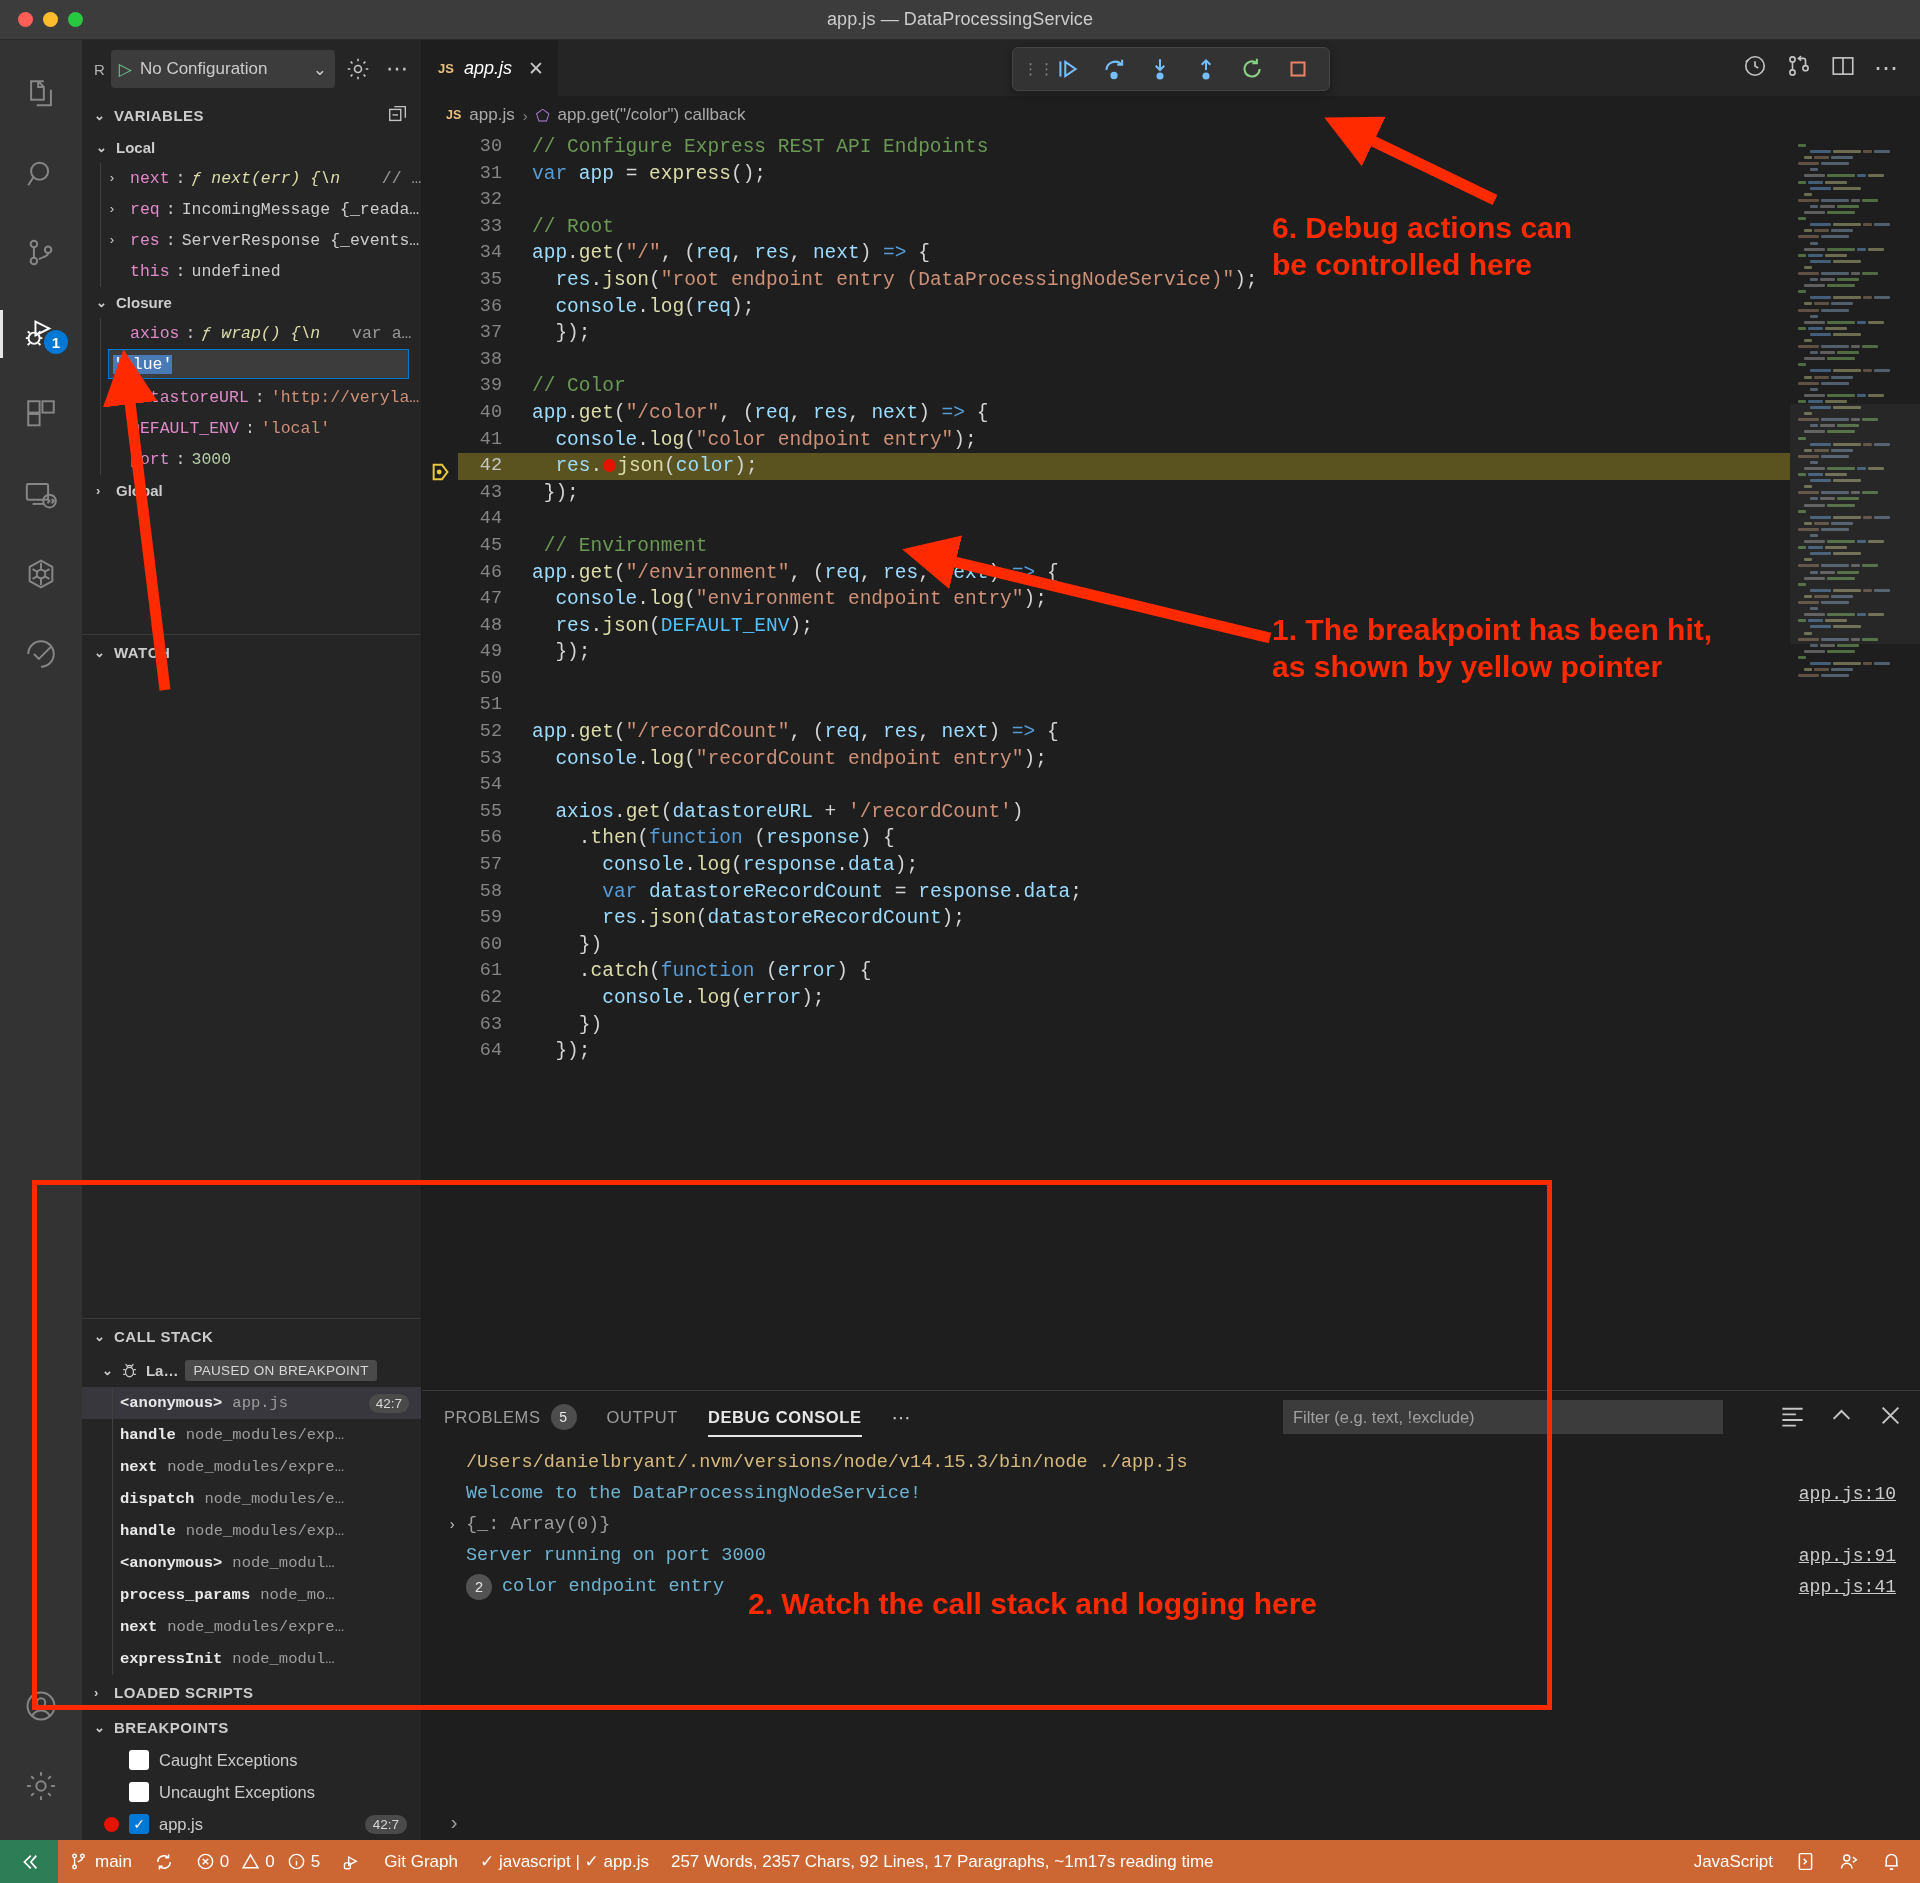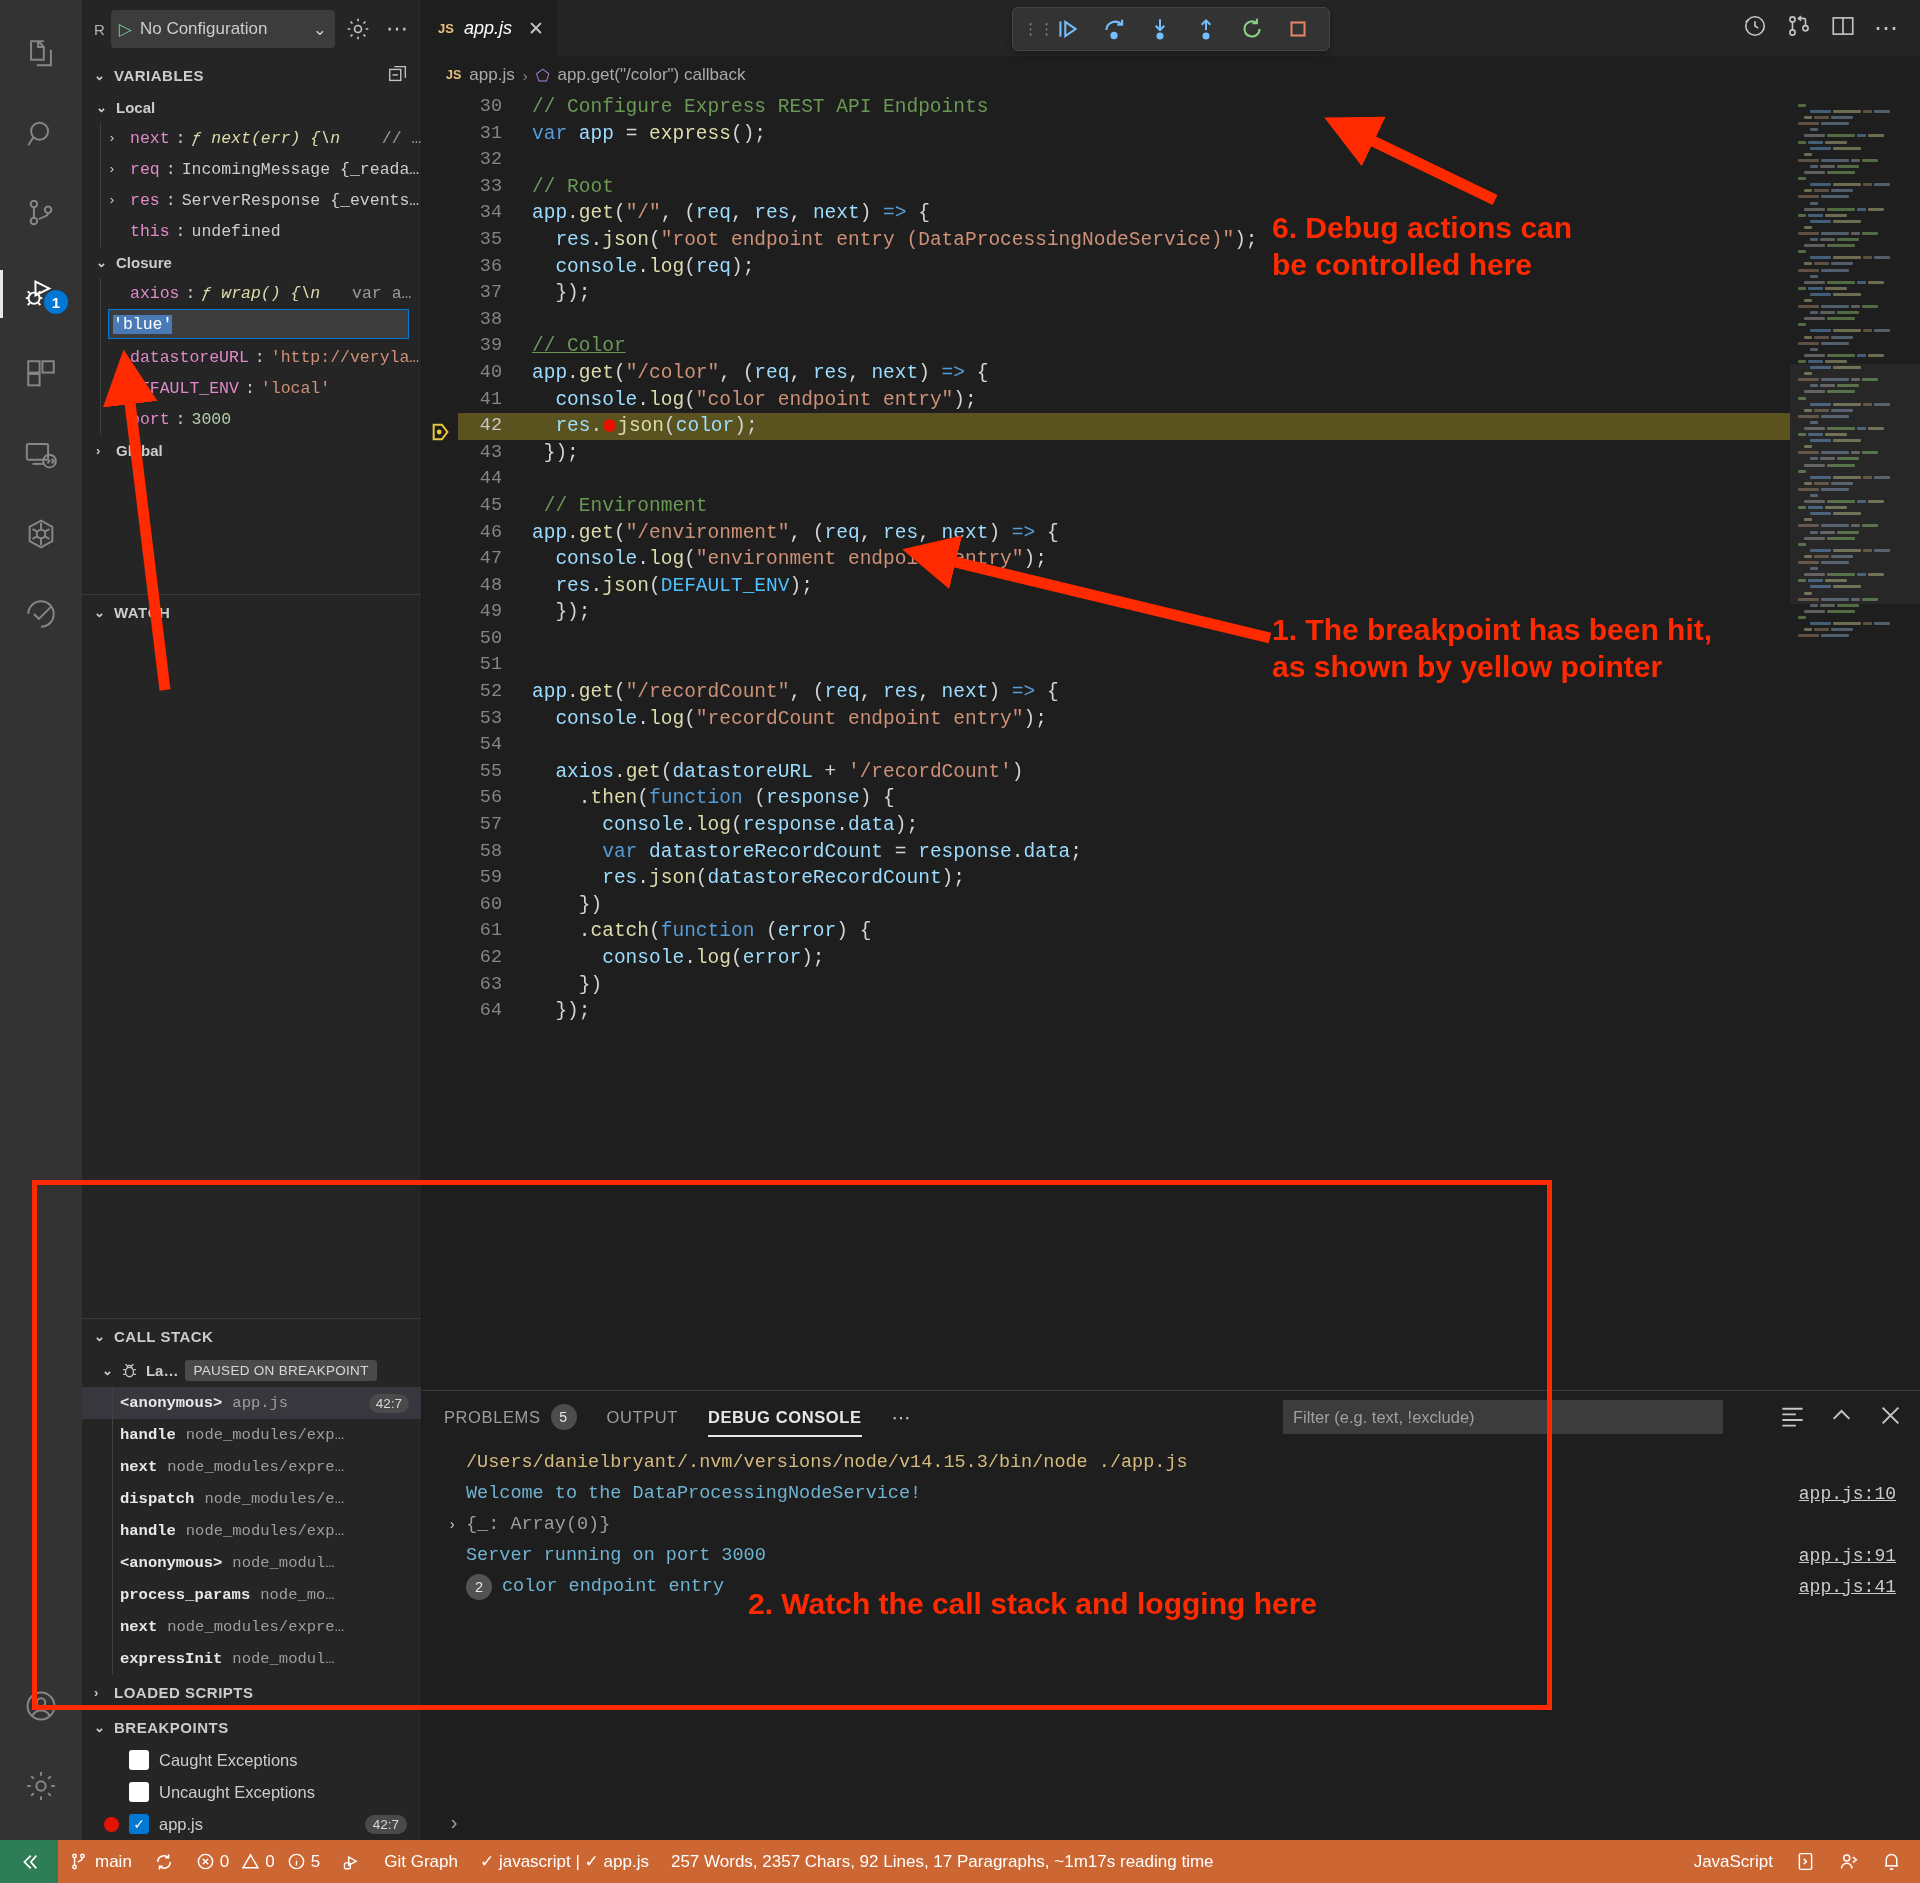--- a/index.html
+++ b/index.html
@@ -359,20 +359,28 @@
     position: absolute; border: 5px solid #ff2a00; z-index: 55;
     pointer-events: none;
   }
   .anno-svg { position: absolute; left: 0; top: 0; z-index: 58; pointer-events: none; }
 </style>
 </head>
 <body>
 
 <div class="app">
 
+  <div class="titlebar">
+    <div class="traffic">
+      <div class="dot red"></div>
+      <div class="dot yellow"></div>
+      <div class="dot green"></div>
+    </div>
+    <div class="title-text">app.js — DataProcessingService</div>
+  </div>
 
   <div class="body-row">
 
     <div class="activitybar">
       <div class="act-item">
         <svg width="34" height="34" viewBox="0 0 24 24" fill="none" stroke="currentColor" stroke-width="1.4">
           <path d="M14 3H5v13h9V7l-4-4z"></path>
             <path d="M10 3v4h4"></path>
             <path d="M9 20h10V9"></path>
         </svg>
@@ -746,21 +754,21 @@
         <div class="code-area" id="code-area">
             <div class="code-line"><span class="ln">30</span><span class="ctext"><span style="color: rgb(106, 153, 85);">// Configure Express REST API Endpoints</span></span></div>
             <div class="code-line"><span class="ln">31</span><span class="ctext"><span style="color: rgb(86, 156, 214);">var </span><span style="color: rgb(156, 220, 254);">app </span><span style="color: rgb(212, 212, 212);">= </span><span style="color: rgb(220, 220, 170);">express</span><span style="color: rgb(212, 212, 212);">();</span></span></div>
             <div class="code-line"><span class="ln">32</span><span class="ctext"></span></div>
             <div class="code-line"><span class="ln">33</span><span class="ctext"><span style="color: rgb(106, 153, 85);">// Root</span></span></div>
             <div class="code-line"><span class="ln">34</span><span class="ctext"><span style="color: rgb(156, 220, 254);">app</span><span style="color: rgb(212, 212, 212);">.</span><span style="color: rgb(220, 220, 170);">get</span><span style="color: rgb(212, 212, 212);">(</span><span style="color: rgb(206, 145, 120);">"/"</span><span style="color: rgb(212, 212, 212);">, (</span><span style="color: rgb(156, 220, 254);">req</span><span style="color: rgb(212, 212, 212);">, </span><span style="color: rgb(156, 220, 254);">res</span><span style="color: rgb(212, 212, 212);">, </span><span style="color: rgb(156, 220, 254);">next</span><span style="color: rgb(212, 212, 212);">) </span><span style="color: rgb(86, 156, 214);">=&gt;</span><span style="color: rgb(212, 212, 212);"> {</span></span></div>
             <div class="code-line"><span class="ln">35</span><span class="ctext"><span style="color: rgb(212, 212, 212);">  </span><span style="color: rgb(156, 220, 254);">res</span><span style="color: rgb(212, 212, 212);">.</span><span style="color: rgb(220, 220, 170);">json</span><span style="color: rgb(212, 212, 212);">(</span><span style="color: rgb(206, 145, 120);">"root endpoint entry (DataProcessingNodeService)"</span><span style="color: rgb(212, 212, 212);">);</span></span></div>
             <div class="code-line"><span class="ln">36</span><span class="ctext"><span style="color: rgb(212, 212, 212);">  </span><span style="color: rgb(156, 220, 254);">console</span><span style="color: rgb(212, 212, 212);">.</span><span style="color: rgb(220, 220, 170);">log</span><span style="color: rgb(212, 212, 212);">(</span><span style="color: rgb(156, 220, 254);">req</span><span style="color: rgb(212, 212, 212);">);</span></span></div>
             <div class="code-line"><span class="ln">37</span><span class="ctext"><span style="color: rgb(212, 212, 212);">  });</span></span></div>
             <div class="code-line"><span class="ln">38</span><span class="ctext"></span></div>
-            <div class="code-line"><span class="ln">39</span><span class="ctext"><span style="color: rgb(106, 153, 85); text-decoration: underline;">// Color</span></span></div>
+            <div class="code-line"><span class="ln">39</span><span class="ctext"><span style="color: rgb(106, 153, 85);">// Color</span></span></div>
             <div class="code-line"><span class="ln">40</span><span class="ctext"><span style="color: rgb(156, 220, 254);">app</span><span style="color: rgb(212, 212, 212);">.</span><span style="color: rgb(220, 220, 170);">get</span><span style="color: rgb(212, 212, 212);">(</span><span style="color: rgb(206, 145, 120);">"/color"</span><span style="color: rgb(212, 212, 212);">, (</span><span style="color: rgb(156, 220, 254);">req</span><span style="color: rgb(212, 212, 212);">, </span><span style="color: rgb(156, 220, 254);">res</span><span style="color: rgb(212, 212, 212);">, </span><span style="color: rgb(156, 220, 254);">next</span><span style="color: rgb(212, 212, 212);">) </span><span style="color: rgb(86, 156, 214);">=&gt;</span><span style="color: rgb(212, 212, 212);"> {</span></span></div>
             <div class="code-line"><span class="ln">41</span><span class="ctext"><span style="color: rgb(212, 212, 212);">  </span><span style="color: rgb(156, 220, 254);">console</span><span style="color: rgb(212, 212, 212);">.</span><span style="color: rgb(220, 220, 170);">log</span><span style="color: rgb(212, 212, 212);">(</span><span style="color: rgb(206, 145, 120);">"color endpoint entry"</span><span style="color: rgb(212, 212, 212);">);</span></span></div>
             <div class="code-line hl"><span class="ln">42</span><span class="ctext"><span style="color: rgb(212, 212, 212);">  </span><span style="color: rgb(156, 220, 254);">res</span><span style="color: rgb(212, 212, 212);">.</span><span style="display: inline-block; width: 13px; height: 13px; border-radius: 50%; background: rgb(229, 20, 0); margin: 0px 1px; vertical-align: middle;"></span><span style="color: rgb(220, 220, 170);">json</span><span style="color: rgb(212, 212, 212);">(</span><span style="color: rgb(156, 220, 254);">color</span><span style="color: rgb(212, 212, 212);">);</span></span></div>
             <div class="code-line"><span class="ln">43</span><span class="ctext"><span style="color: rgb(212, 212, 212);"> });</span></span></div>
             <div class="code-line"><span class="ln">44</span><span class="ctext"></span></div>
             <div class="code-line"><span class="ln">45</span><span class="ctext"><span style="color: rgb(106, 153, 85);"> // Environment</span></span></div>
             <div class="code-line"><span class="ln">46</span><span class="ctext"><span style="color: rgb(156, 220, 254);">app</span><span style="color: rgb(212, 212, 212);">.</span><span style="color: rgb(220, 220, 170);">get</span><span style="color: rgb(212, 212, 212);">(</span><span style="color: rgb(206, 145, 120);">"/environment"</span><span style="color: rgb(212, 212, 212);">, (</span><span style="color: rgb(156, 220, 254);">req</span><span style="color: rgb(212, 212, 212);">, </span><span style="color: rgb(156, 220, 254);">res</span><span style="color: rgb(212, 212, 212);">, </span><span style="color: rgb(156, 220, 254);">next</span><span style="color: rgb(212, 212, 212);">) </span><span style="color: rgb(86, 156, 214);">=&gt;</span><span style="color: rgb(212, 212, 212);"> {</span></span></div>
             <div class="code-line"><span class="ln">47</span><span class="ctext"><span style="color: rgb(212, 212, 212);">  </span><span style="color: rgb(156, 220, 254);">console</span><span style="color: rgb(212, 212, 212);">.</span><span style="color: rgb(220, 220, 170);">log</span><span style="color: rgb(212, 212, 212);">(</span><span style="color: rgb(206, 145, 120);">"environment endpoint entry"</span><span style="color: rgb(212, 212, 212);">);</span></span></div>
             <div class="code-line"><span class="ln">48</span><span class="ctext"><span style="color: rgb(212, 212, 212);">  </span><span style="color: rgb(156, 220, 254);">res</span><span style="color: rgb(212, 212, 212);">.</span><span style="color: rgb(220, 220, 170);">json</span><span style="color: rgb(212, 212, 212);">(</span><span style="color: rgb(79, 193, 255);">DEFAULT_ENV</span><span style="color: rgb(212, 212, 212);">);</span></span></div>
             <div class="code-line"><span class="ln">49</span><span class="ctext"><span style="color: rgb(212, 212, 212);">  });</span></span></div>

